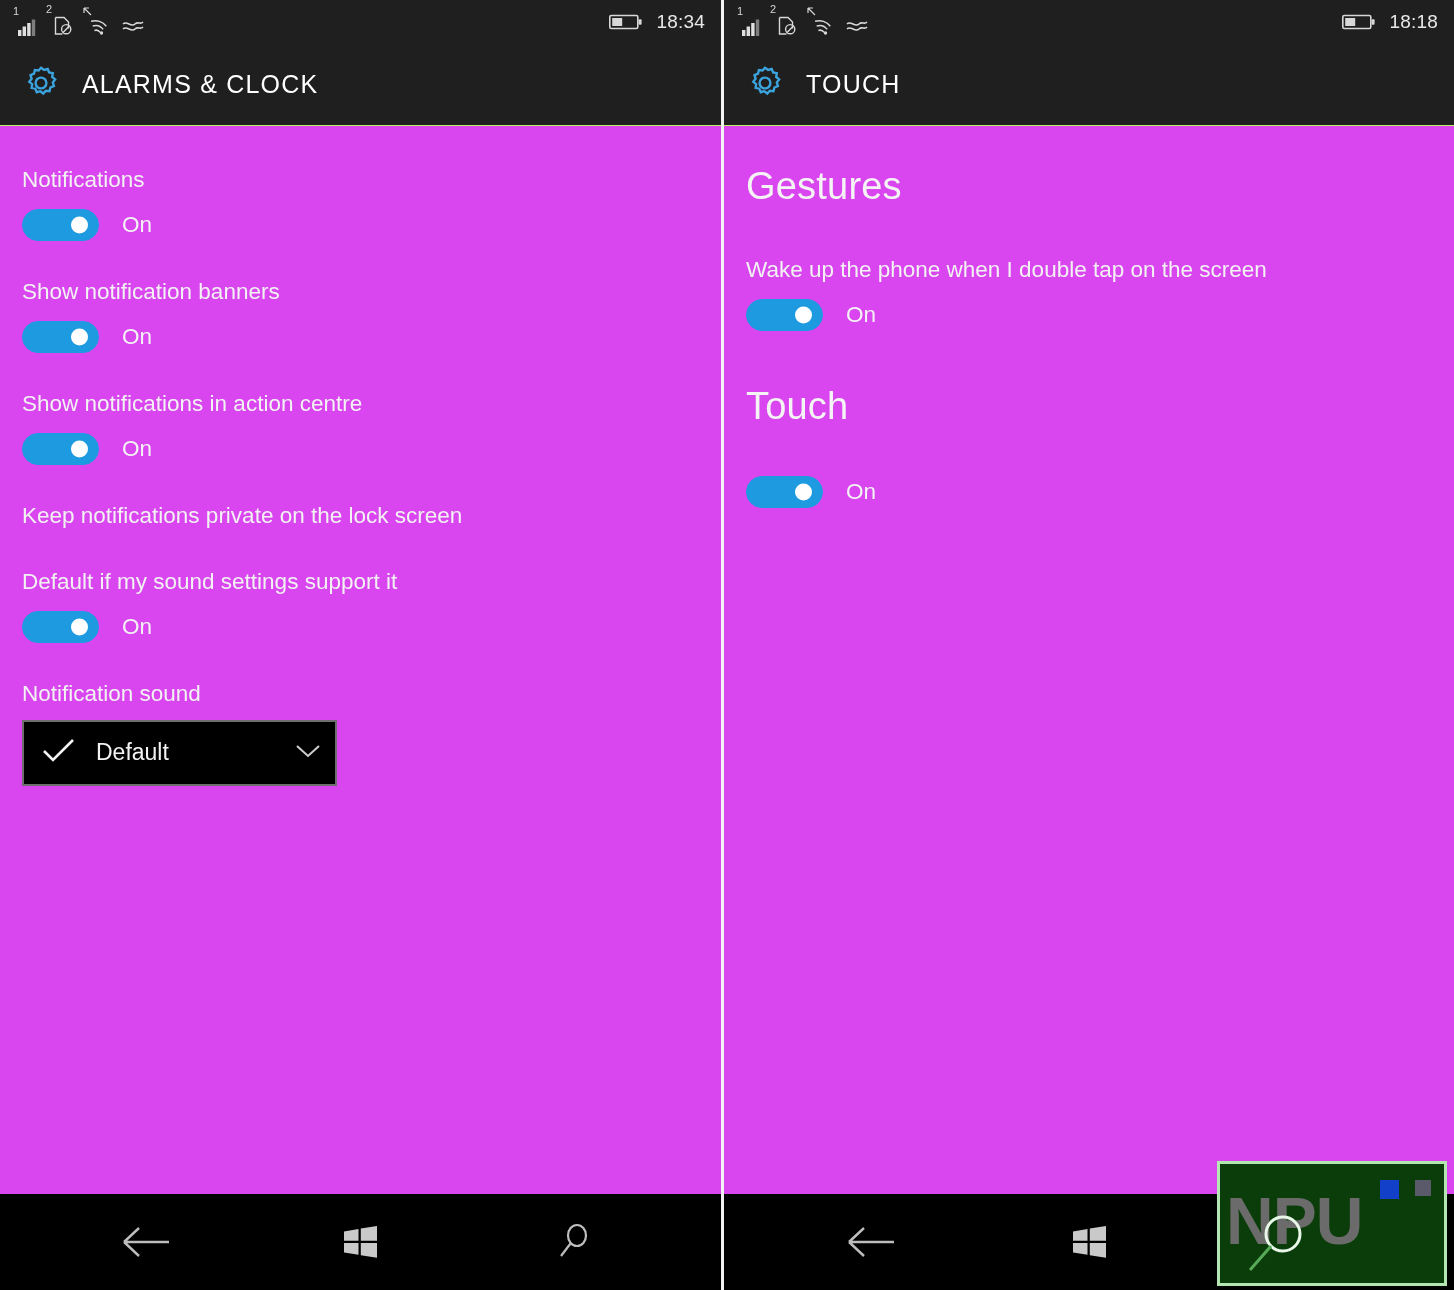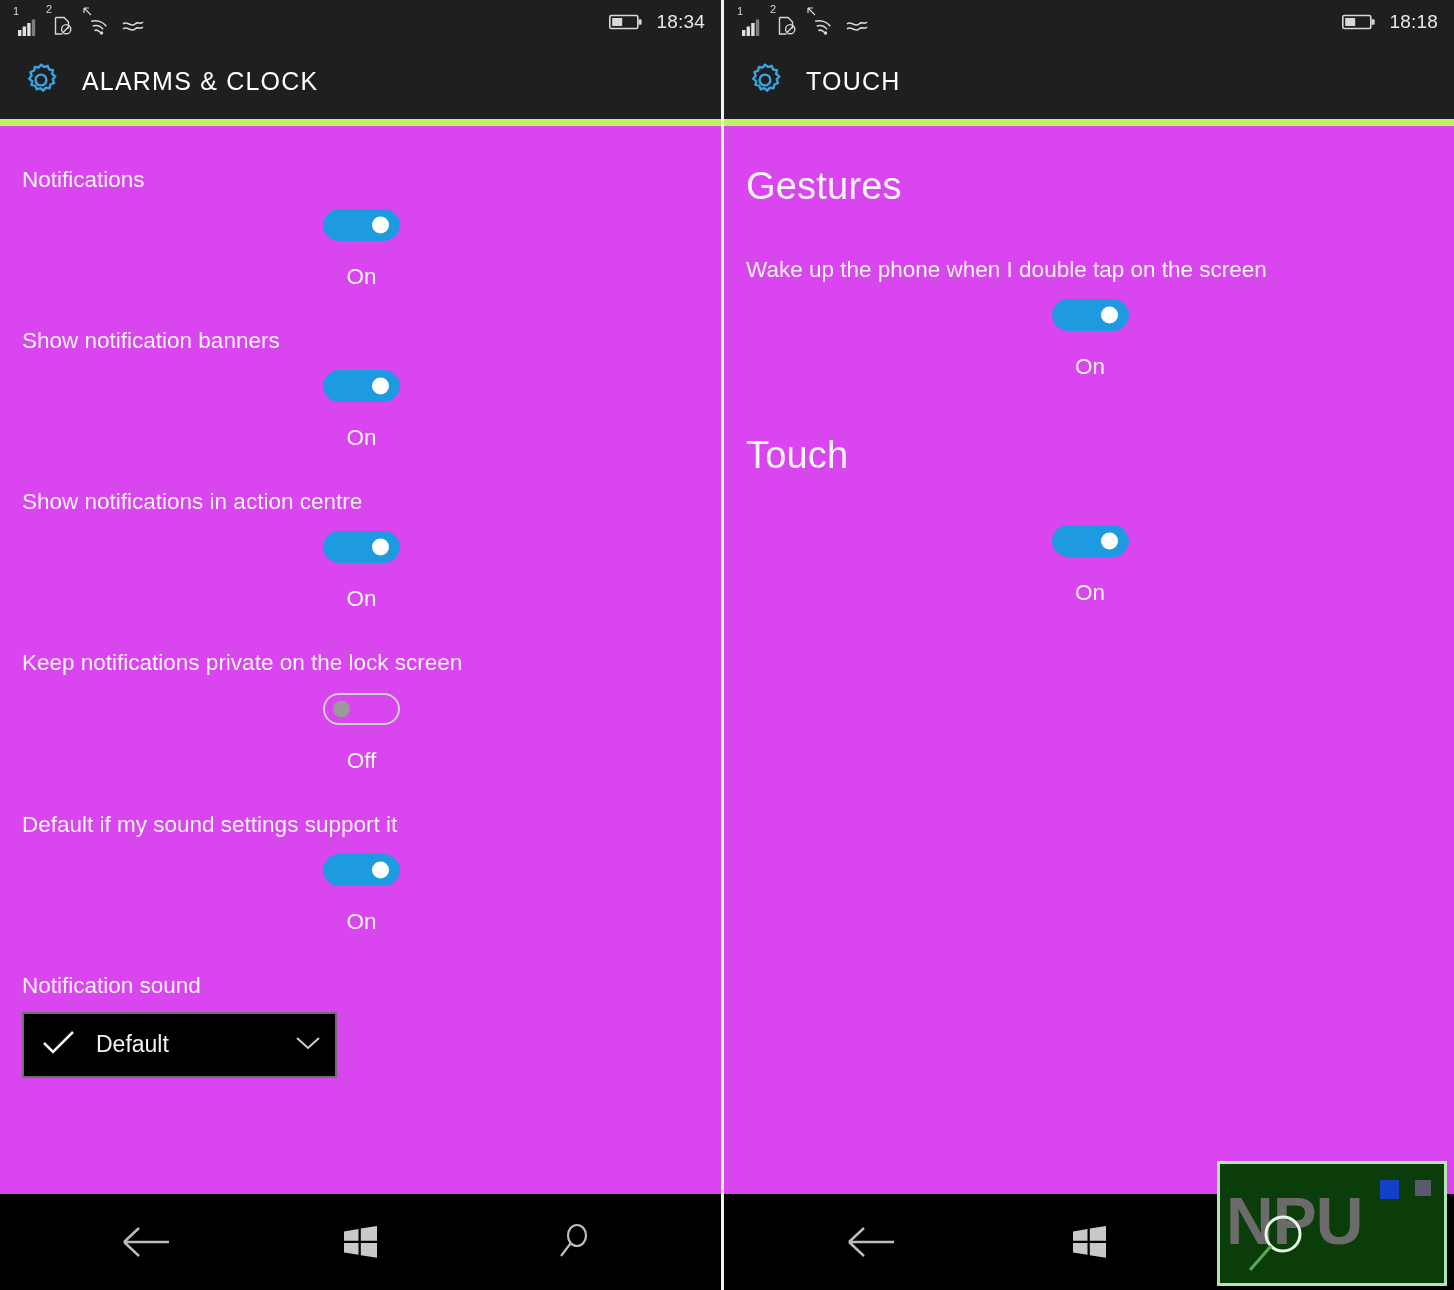--- a/index.html
+++ b/index.html
@@ -51,21 +51,21 @@
   }
   .sup2 { position:absolute; top:-12px; left:-7px; font-size:11px; color:#d6d6d6; line-height:1; }
   .arrow-sup { position:absolute; top:-11px; left:-3px; line-height:1; }
 
   
   .appheader {
     height:82px;
     background:#1f1f1f;
     display:flex; align-items:center;
     padding-left:20px;
-    border-bottom:7px solid #bef264;
+    border-bottom:1px solid #bef264;
   }
   .gear { flex:0 0 auto; margin-right:20px; }
   .apptitle {
     color:#ffffff;
     font-size:25px;
     letter-spacing:1.2px;
     font-weight:400;
     font-family:"Liberation Sans", sans-serif;
   }
 
@@ -84,21 +84,20 @@
     color:#f2f2f2;
     font-size:22.5px;
     font-weight:400;
     line-height:1.25;
     white-space:nowrap;
   }
   .row {
     display:flex; align-items:center;
     margin-top:15px;
     gap:23px;
-    flex-direction:column;
   }
   .toggle {
     width:77px; height:32px;
     border-radius:16px;
     position:relative;
     flex:0 0 auto;
   }
   .toggle.on { background:#1e9ae0; border:1px solid #1e9ae0; }
   .toggle.off { background:transparent; border:2px solid #cfcfcf; }
   .knob { position:absolute; border-radius:50%; top:50%; transform:translateY(-50%); }
@@ -263,26 +262,20 @@
         <div class="row">
           <div class="toggle on">
               <span class="knob"></span>
             </div>
           <span class="statetext">On</span>
         </div>
       </div>
 
       <div class="setting" style="margin-top:37px;">
         <div class="setting-label">Keep notifications private on the lock screen</div>
-        <div class="row">
-          <div class="toggle off">
-              <span class="knob"></span>
-            </div>
-          <span class="statetext">Off</span>
-        </div>
       </div>
 
       <div class="setting" style="margin-top:37px;">
         <div class="setting-label">Default if my sound settings support it</div>
         <div class="row">
           <div class="toggle on">
               <span class="knob"></span>
             </div>
           <span class="statetext">On</span>
         </div>

